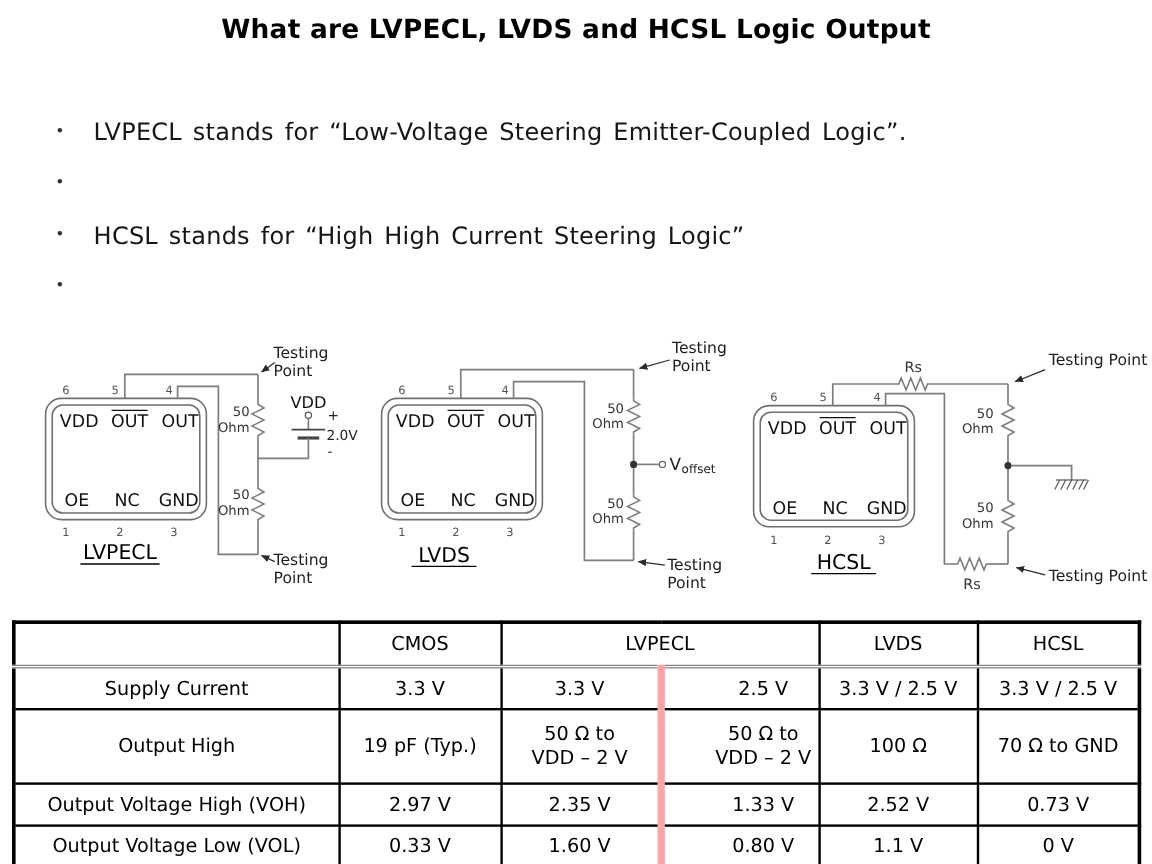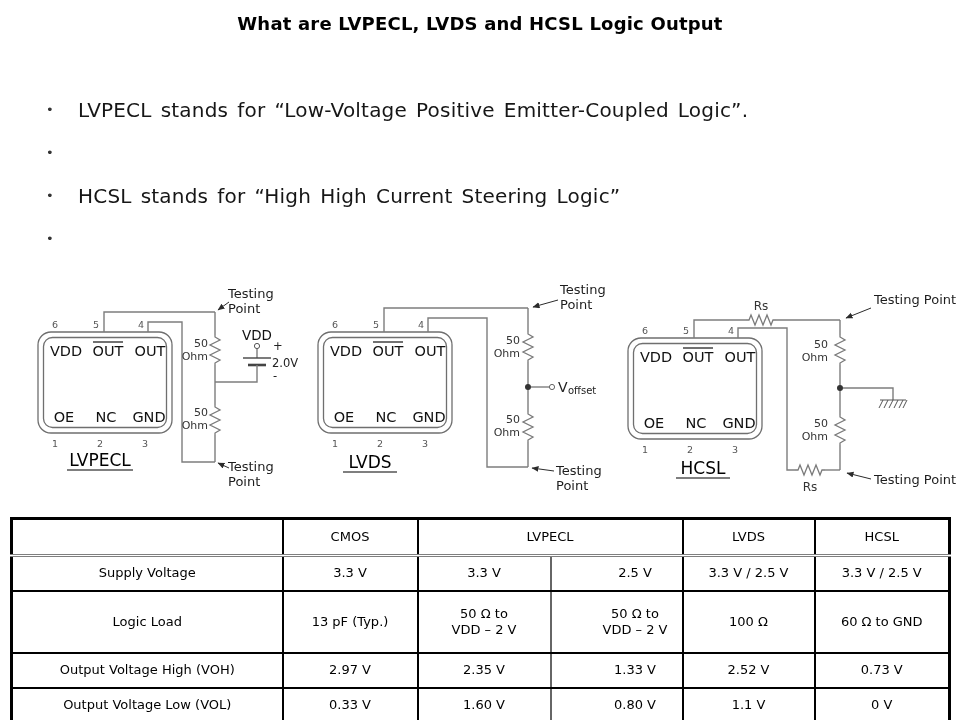--- a/index.html
+++ b/index.html
@@ -2,21 +2,21 @@
 <html><head>
 <meta charset="utf-8">
 <style>
   html,body{margin:0;padding:0;}
   body{
     width:960px;height:720px;position:relative;background:#ffffff;overflow:hidden;
     font-family:"DejaVu Sans","Liberation Sans",sans-serif;color:#000;
   }
   .title{
     position:absolute;top:13px;left:0;width:100%;text-align:center;
-    font-size:18px;font-weight:bold;letter-spacing:0.2px;color:#000;
+    font-size:22px;font-weight:bold;letter-spacing:0.2px;color:#000;
   }
   .bullets{position:absolute;top:88px;left:46px;right:28px;}
   .bullet{display:flex;align-items:center;height:43px;font-size:20px;color:#161616;
     letter-spacing:0.2px;word-spacing:2.5px;white-space:nowrap;}
   .bullet .dot{flex:0 0 32px;font-size:13px;color:#333;}
   .diagrams{position:absolute;top:270px;left:0;width:960px;height:235px;}
   svg{font-family:"DejaVu Sans","Liberation Sans",sans-serif;}
   svg text{fill:#111;}
   .pkg{fill:none;stroke:#6f6f6f;stroke-width:1.3;}
   .wire{fill:none;stroke:#7d7d7d;stroke-width:1.4;}
@@ -31,36 +31,36 @@
   .batv{font-size:11.5px;fill:#222;}
   .dlabel{font-size:17px;fill:#000;}
   .voff-main{font-size:14px;fill:#222;}
   .voff-sub{font-size:10px;fill:#222;}
   .spec-table{
     position:absolute;top:517px;left:10px;width:938px;
     border-collapse:collapse;table-layout:fixed;border:3px solid #000;
   }
   .spec-table td{
     border:2px solid #000;text-align:center;vertical-align:middle;
-    font-size:13px;color:#000;padding:1px 2px;white-space:pre-line;line-height:1.25;
+    font-size:16px;color:#000;padding:1px 2px;white-space:pre-line;line-height:1.25;
   }
   .t-head td{border-bottom:3px double #7f7f7f;height:32px;}
   .r1 td{height:31px;} .r2 td{height:58px;} .r3 td{height:31px;} .r4 td{height:30px;}
-  td.div-gray-l{border-left:2px solid #fca5a5;padding-left:39px;}
+  td.div-gray-l{border-left:6px solid #fca5a5;padding-left:39px;}
   td.div-gray-r{border-right:2px solid #666;}
 </style>
 </head>
 <body>
 
 <div class="title">What are LVPECL, LVDS and HCSL Logic Output</div>
 
 <div class="bullets">
   <div class="bullet">
     <span class="dot">•</span>
-    <span>LVPECL stands for “Low-Voltage Positive Emitter-Coupled Logic”.</span>
+    <span>LVPECL stands for “Low-Voltage Steering Emitter-Coupled Logic”.</span>
   </div>
   <div class="bullet">
     <span class="dot">•</span>
   </div>
   <div class="bullet">
     <span class="dot">•</span>
     <span>HCSL stands for “High High Current Steering Logic”</span>
   </div>
   <div class="bullet">
     <span class="dot">•</span>
@@ -235,36 +235,36 @@
   </colgroup>
   <tbody>
       <tr class="t-head">
     <td></td>
     <td>CMOS</td>
     <td colspan="2">LVPECL</td>
     <td>LVDS</td>
     <td>HCSL</td>
   </tr>
   <tr class="r1">
-    <td>Supply Voltage</td>
+    <td>Supply Current</td>
     <td>3.3 V</td>
     <td class="div-gray-r">3.3 V</td>
     <td class="div-gray-l">2.5 V</td>
     <td>3.3 V / 2.5 V</td>
     <td>3.3 V / 2.5 V</td>
   </tr>
   <tr class="r2">
-    <td>Logic Load</td>
-    <td>13 pF (Typ.)</td>
+    <td>Output High</td>
+    <td>19 pF (Typ.)</td>
     <td class="div-gray-r">50 Ω to
 VDD – 2 V</td>
     <td class="div-gray-l">50 Ω to
 VDD – 2 V</td>
     <td>100 Ω</td>
-    <td>60 Ω to GND</td>
+    <td>70 Ω to GND</td>
   </tr>
   <tr class="r3">
     <td>Output Voltage High (VOH)</td>
     <td>2.97 V</td>
     <td class="div-gray-r">2.35 V</td>
     <td class="div-gray-l">1.33 V</td>
     <td>2.52 V</td>
     <td>0.73 V</td>
   </tr>
   <tr class="r4">

